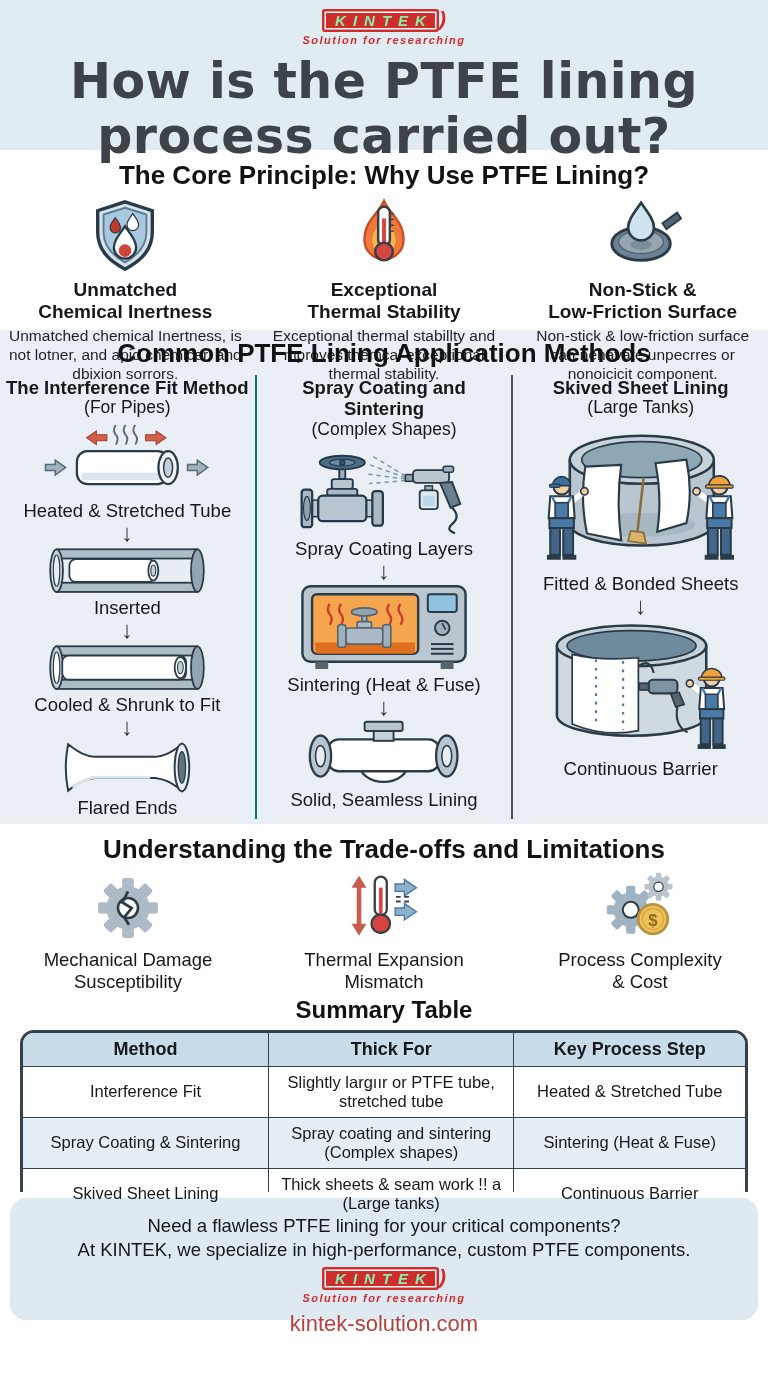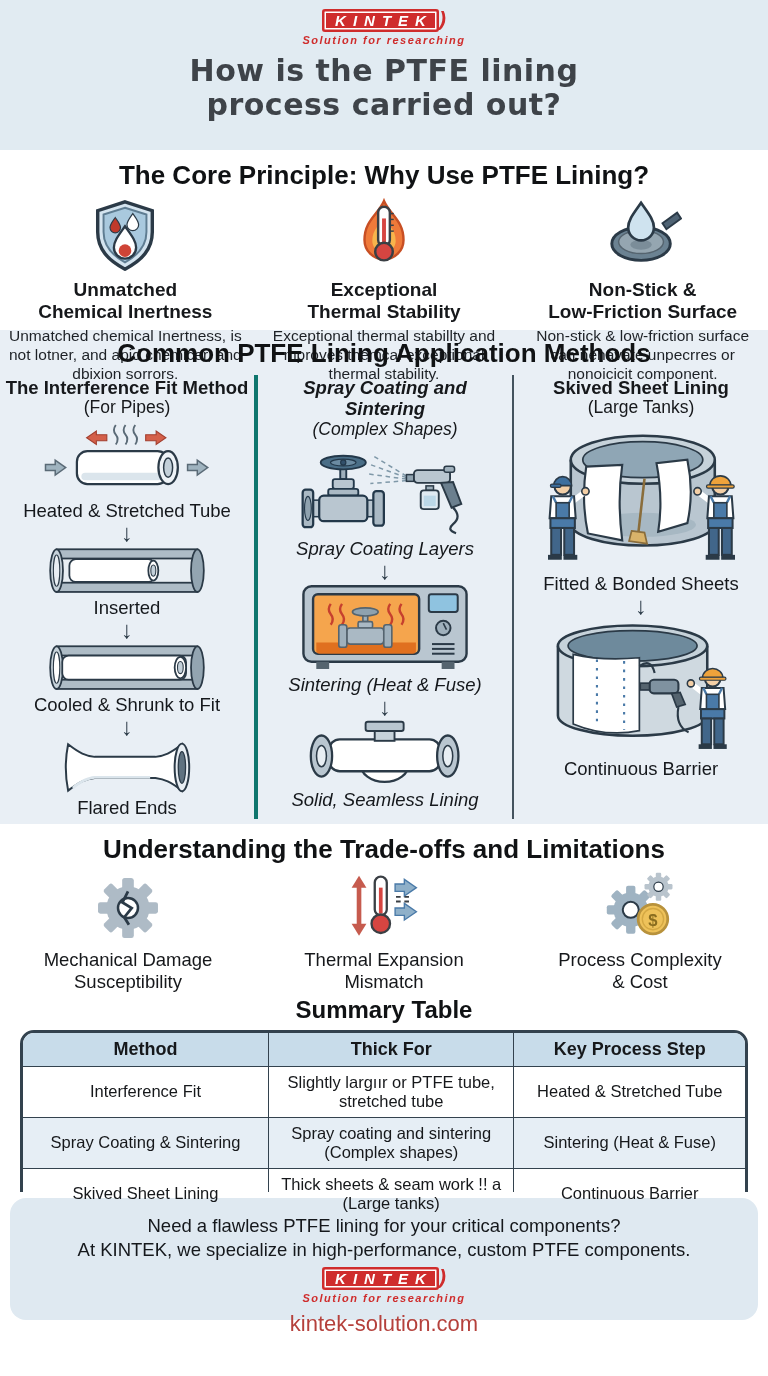--- a/index.html
+++ b/index.html
@@ -7,46 +7,46 @@
   body {
     height: 1376px; overflow: hidden; background: #ffffff;
     font-family: "Liberation Sans", sans-serif; color: #16181b;
   }
   .center { text-align: center; }
 
   
   .header { height: 150px; background: #e1ebf2; text-align: center; padding-top: 8px; }
   .logo { display: inline-block; line-height: 1; }
   .logo-box {
-    display: inline-block; background: #cf2c2c; color: #ffffff; font-weight: bold; font-style: italic;
+    display: inline-block; background: #cf2c2c; color: #86efac; font-weight: bold; font-style: italic;
     font-size: 15px; letter-spacing: 7px; padding: 4px 6px 4px 13px; border-radius: 3px;
     box-shadow: inset 0 0 0 2.5px #cf2c2c, inset 0 0 0 4px #ffffff;
   }
   .logo-paren { color: #cf2c2c; font-weight: bold; font-style: italic; font-size: 21px; }
   .logo-tagline { color: #cf2c2c; font-size: 11px; font-weight: bold; font-style: italic; letter-spacing: 1.5px; margin-top: 3px; }
   .main-title {
     margin-top: 6px; font-family: "DejaVu Sans", sans-serif; font-weight: 800;
-    font-size: 30px; line-height: 1.13; color: #3e4349; letter-spacing: 0.5px;
+    font-size: 49px; line-height: 1.13; color: #3e4349; letter-spacing: 0.5px;
   }
 
   
   .core { height: 180px; background: #ffffff; text-align: center; padding-top: 10px; }
   .sec-heading { font-size: 26px; font-weight: bold; color: #101214; }
   .core-items { display: flex; margin-top: 6px; gap: 8px; }
   .core-item { flex: 1; padding: 0 8px; }
   .core-item svg { display: block; margin: 0 auto; }
   .core-title { font-size: 19px; font-weight: bold; line-height: 1.15; margin-top: 4px; }
   .core-desc { font-size: 15.5px; line-height: 1.22; margin-top: 4px; color: #1d2126; }
 
   
   .methods { height: 494px; background: #e9eff5; padding-top: 8px; }
   .methods .sec-heading { text-align: center; margin-bottom: 6px; }
   .methods-cols { display: flex; height: 444px; }
   .mcol { flex: 1; display: flex; flex-direction: column; align-items: center; text-align: center; padding: 2px 4px 0; }
-  .mcol-mid { border-left: 4px solid #0f766e; border-right: 2px solid #44535e; font-style: italic; }
+  .mcol-mid { border-left: 2px solid #0f766e; border-right: 2px solid #44535e; }
   .mcol-title { font-size: 18.5px; font-weight: bold; line-height: 1.15; }
   .mcol-sub { font-size: 17.5px; line-height: 1.1; margin-bottom: 4px; }
   .step-label { font-size: 18.5px; color: #15181c; margin-top: 1px; }
   .down-arrow { font-size: 24px; line-height: 0.95; color: #2b3a47; }
 
   
   .tradeoffs { height: 168px; background: #ffffff; text-align: center; padding-top: 10px; }
   .tradeoff-items { display: flex; margin-top: 6px; }
   .tradeoff-item { flex: 1; }
   .tradeoff-item svg { display: block; margin: 0 auto; }

